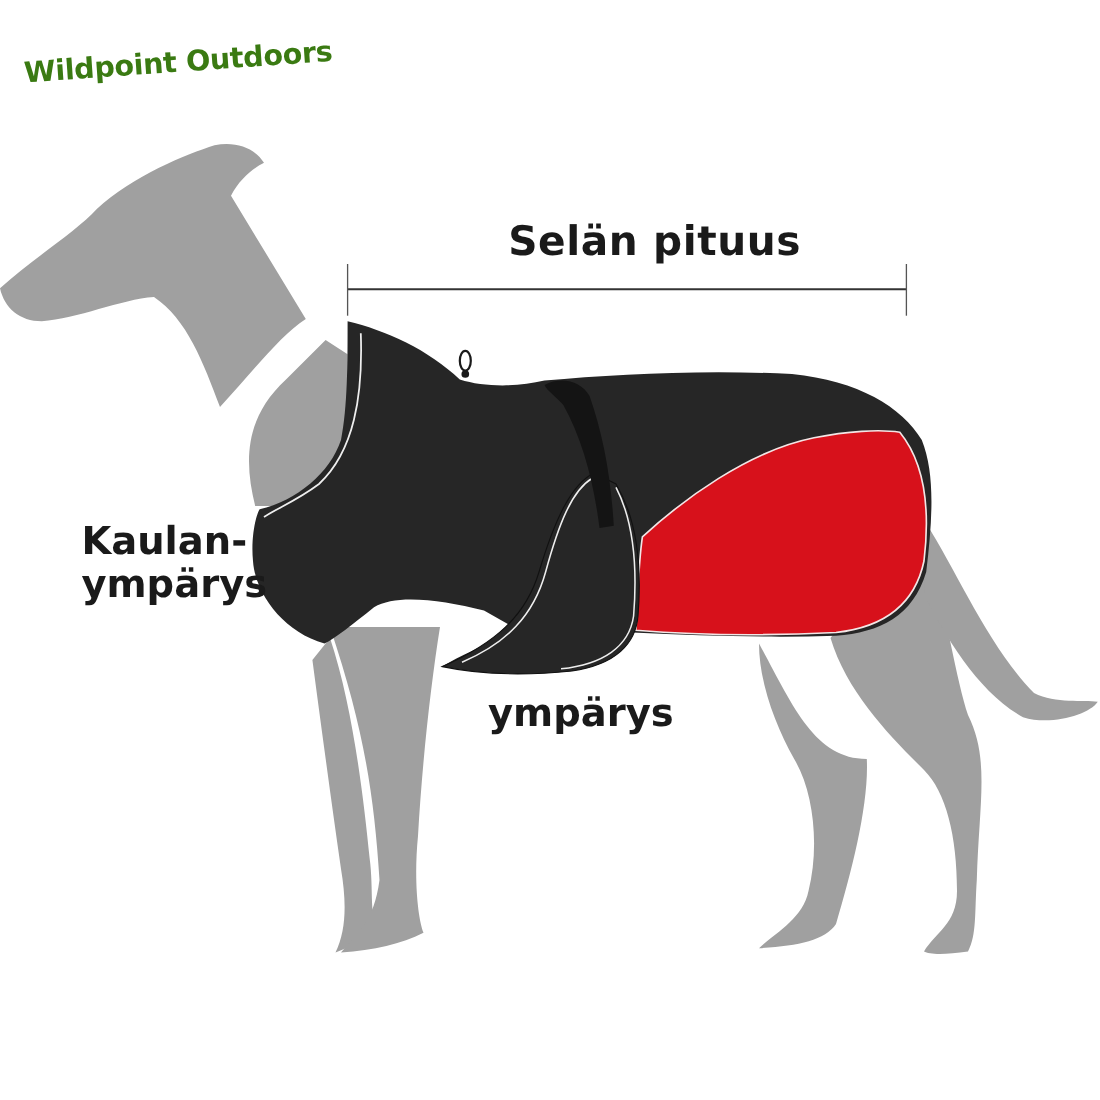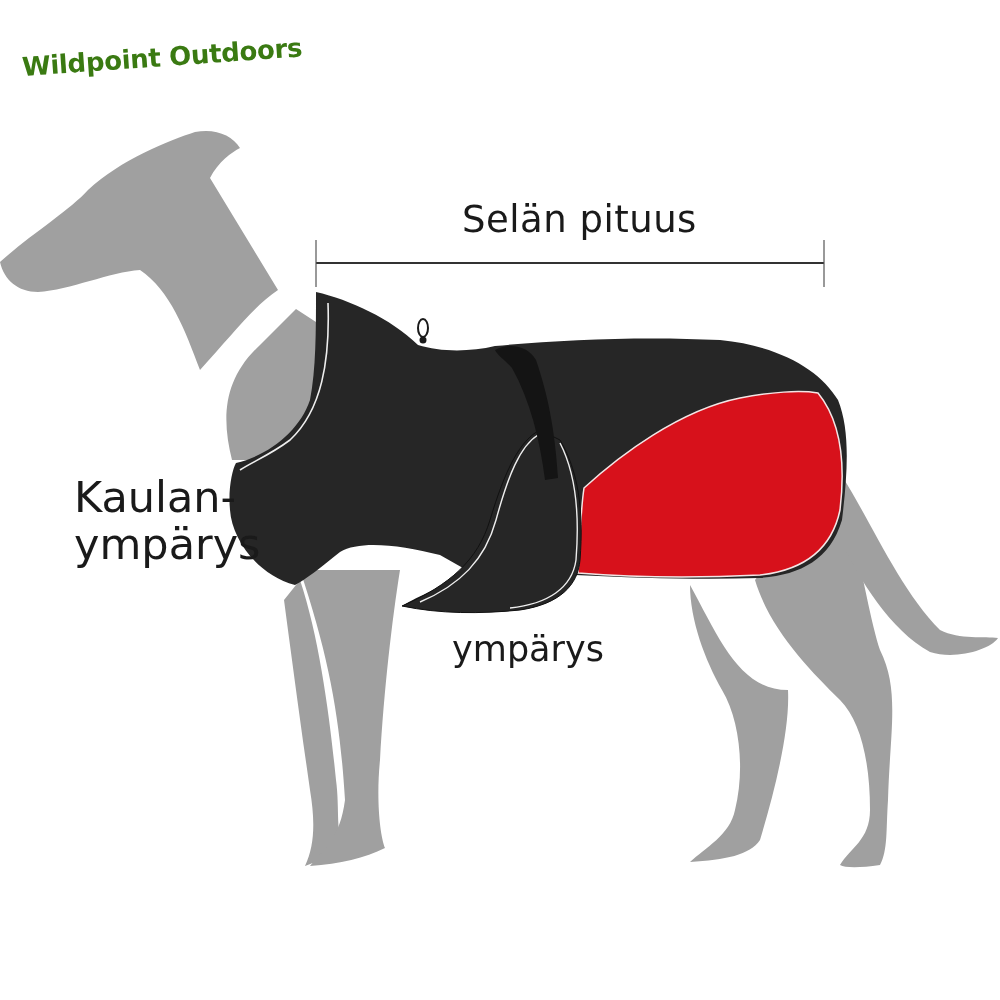--- a/index.html
+++ b/index.html
@@ -1,21 +1,21 @@
 <!DOCTYPE html>
 <html><head>
 <meta charset="utf-8">
 <style>
   html, body { margin:0; padding:0; background:#ffffff; }
   body { width:1000px; height:1000px; position:relative; overflow:hidden; font-family:"DejaVu Sans", sans-serif; }
   .logo { position:absolute; left:22px; top:52px; font-family:"DejaVu Sans", sans-serif; font-weight:bold; font-size:26px; color:#3a7a12; transform:rotate(-4deg); transform-origin:left center; letter-spacing:-0.3px; }
   svg.art { position:absolute; left:0; top:0; }
-  .label { position:absolute; color:#1a1a1a; font-family:"DejaVu Sans", sans-serif; font-weight:400; line-height:1.1; }
+  .label { position:absolute; color:#1a1a1a; font-family:"DejaVu Sans", sans-serif; font-weight:700; line-height:1.1; }
   .lbl-back { left:462px; top:200px; font-size:37px; letter-spacing:0.5px; }
-  .lbl-neck { left:74px; top:474px; font-size:43px; text-align:center; width:150px; }
+  .lbl-neck { left:74px; top:474px; font-size:35px; text-align:center; width:150px; }
   .lbl-waist { left:438px; top:630px; font-size:35px; text-align:center; width:180px; }
   .line { display:block; }
 </style>
 </head>
 <body>
 
 <div class="logo">Wildpoint Outdoors</div>
 
 <svg class="art" width="1000" height="1000" viewBox="0 0 1000 1000">
 

